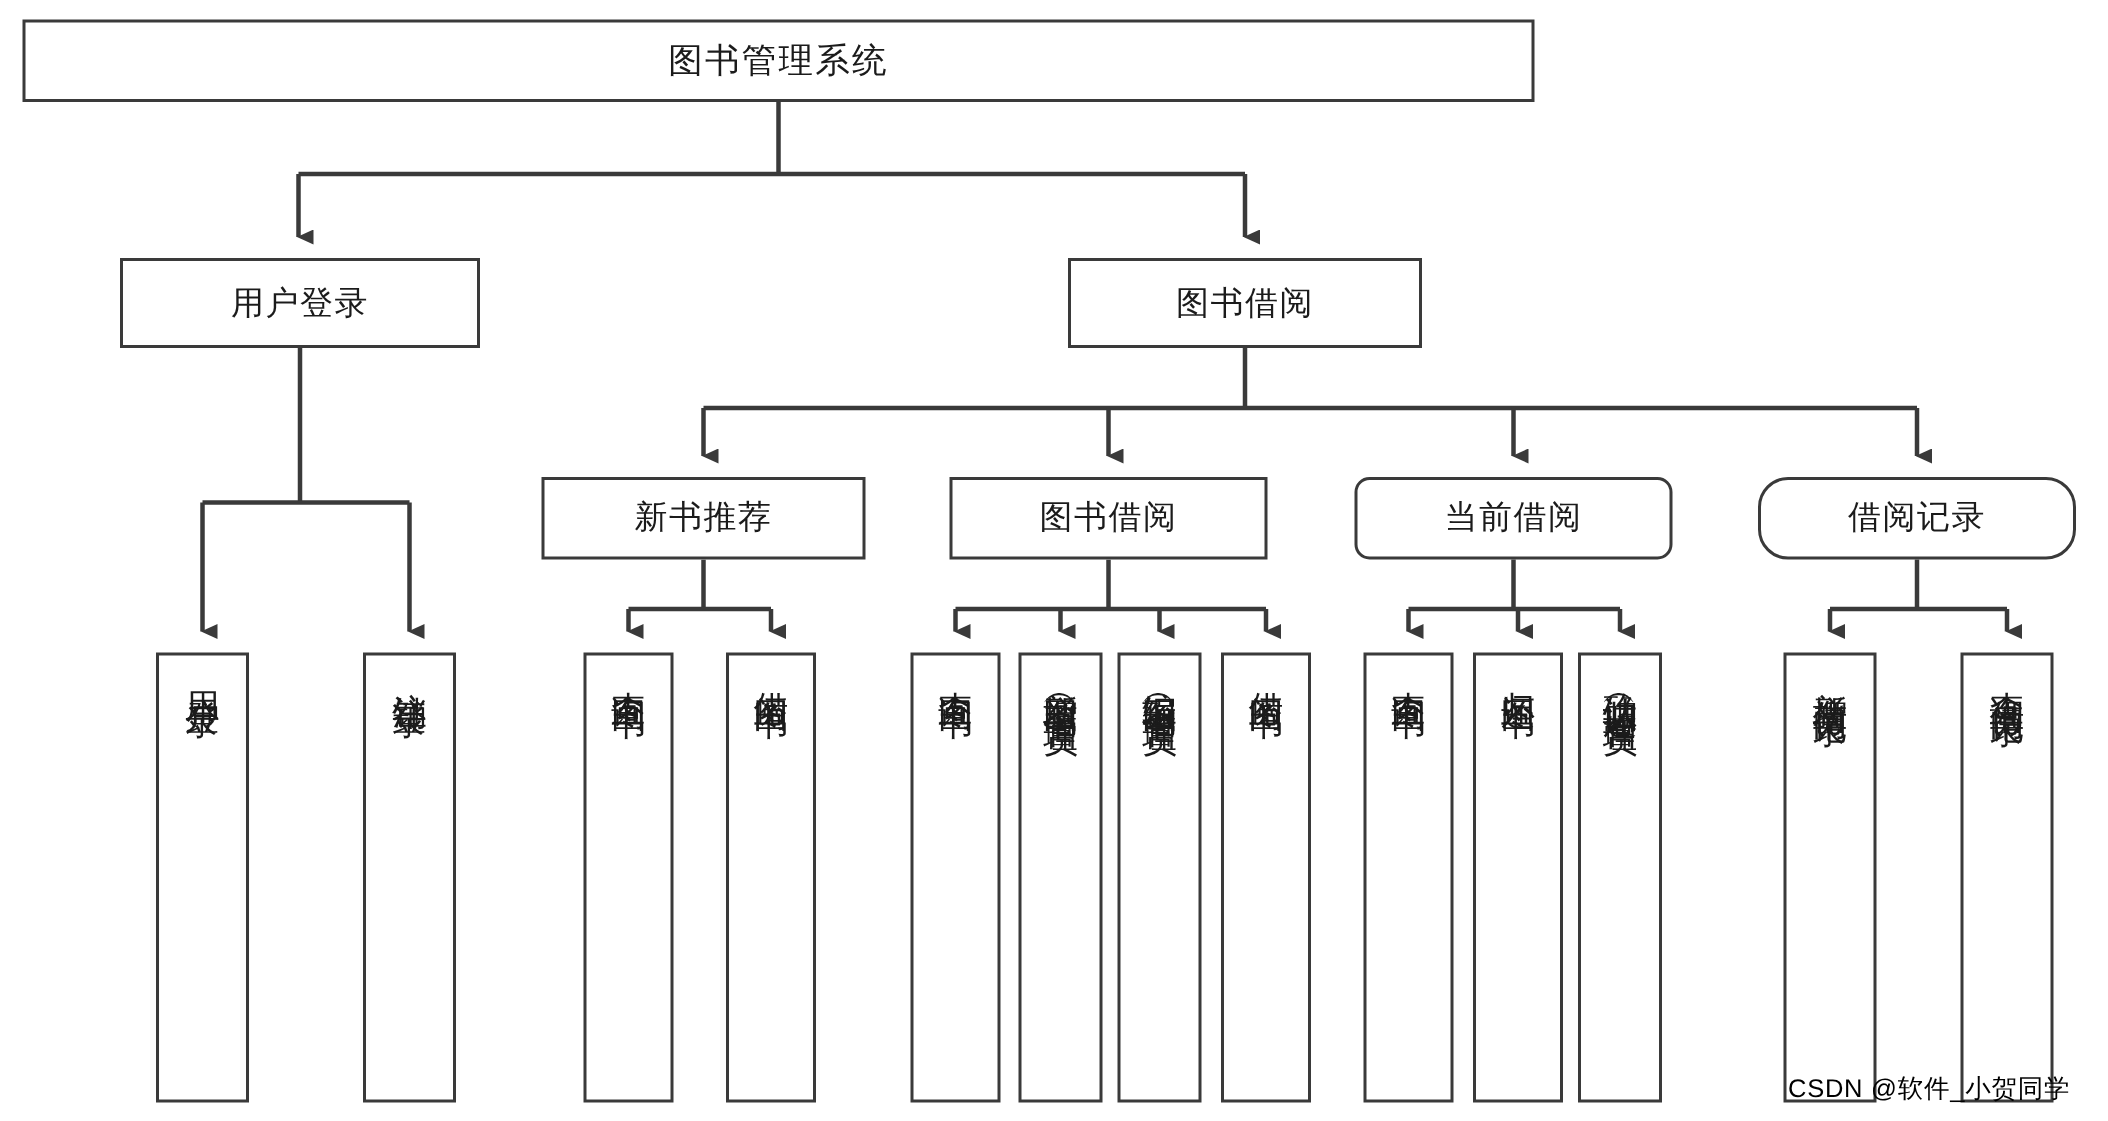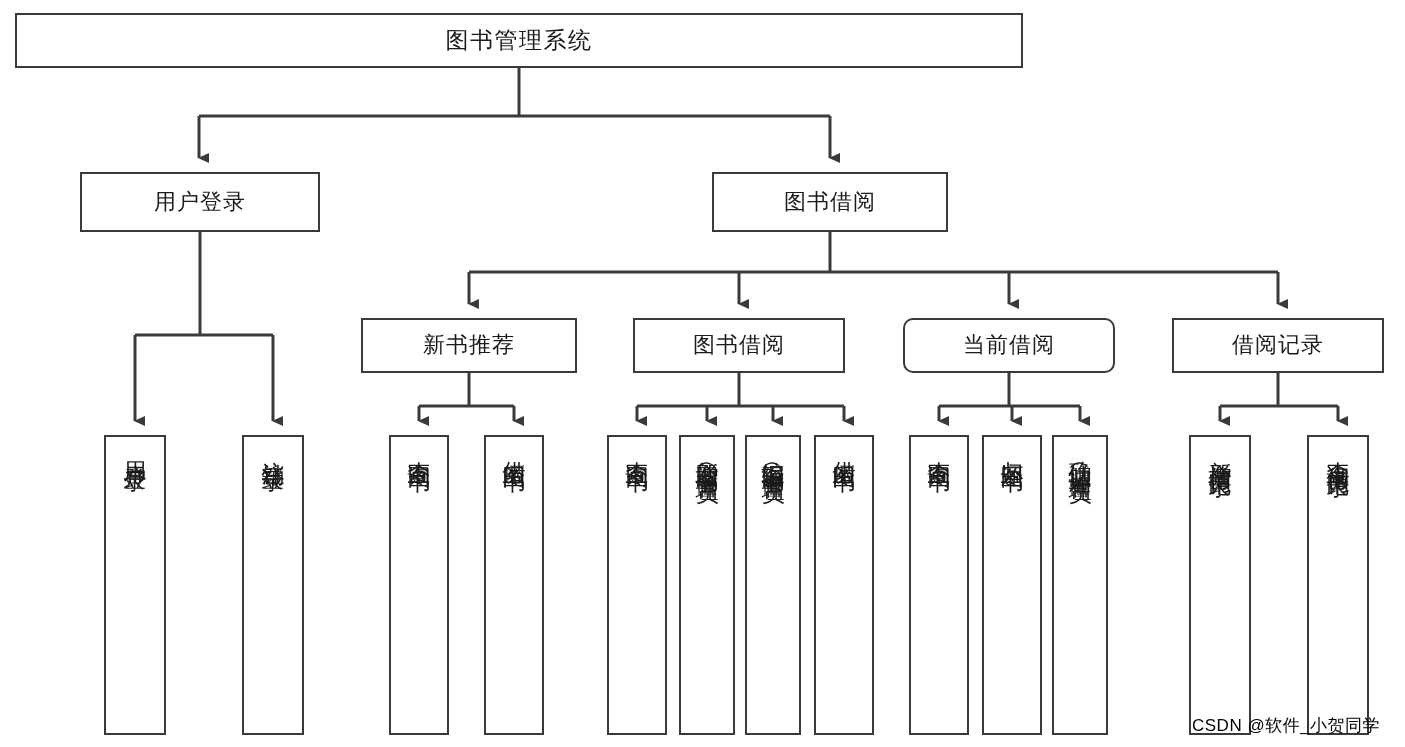--- a/index.html
+++ b/index.html
@@ -141,21 +141,21 @@
 
   <div class="node h" style="left:361px; top:318px; width:216px; height:55px;">
     <span class="lbl">新书推荐</span>
   </div>
   <div class="node h" style="left:633px; top:318px; width:212px; height:55px;">
     <span class="lbl">图书借阅</span>
   </div>
   <div class="node h" style="left:903px; top:318px; width:212px; height:55px;border-radius:10px;">
     <span class="lbl">当前借阅</span>
   </div>
-  <div class="node h" style="left:1172px; top:318px; width:212px; height:55px;">
+  <div class="node h" style="left:1172px; top:318px; width:212px; height:55px;border-radius:20px;">
     <span class="lbl">借阅记录</span>
   </div>
 
   <div class="node v" style="left:104px; top:435px; width:62px; height:300px;">
     <span class="lbl">用户登录</span>
   </div>
   <div class="node v" style="left:242px; top:435px; width:62px; height:300px;">
     <span class="lbl">注销登录</span>
   </div>
 

